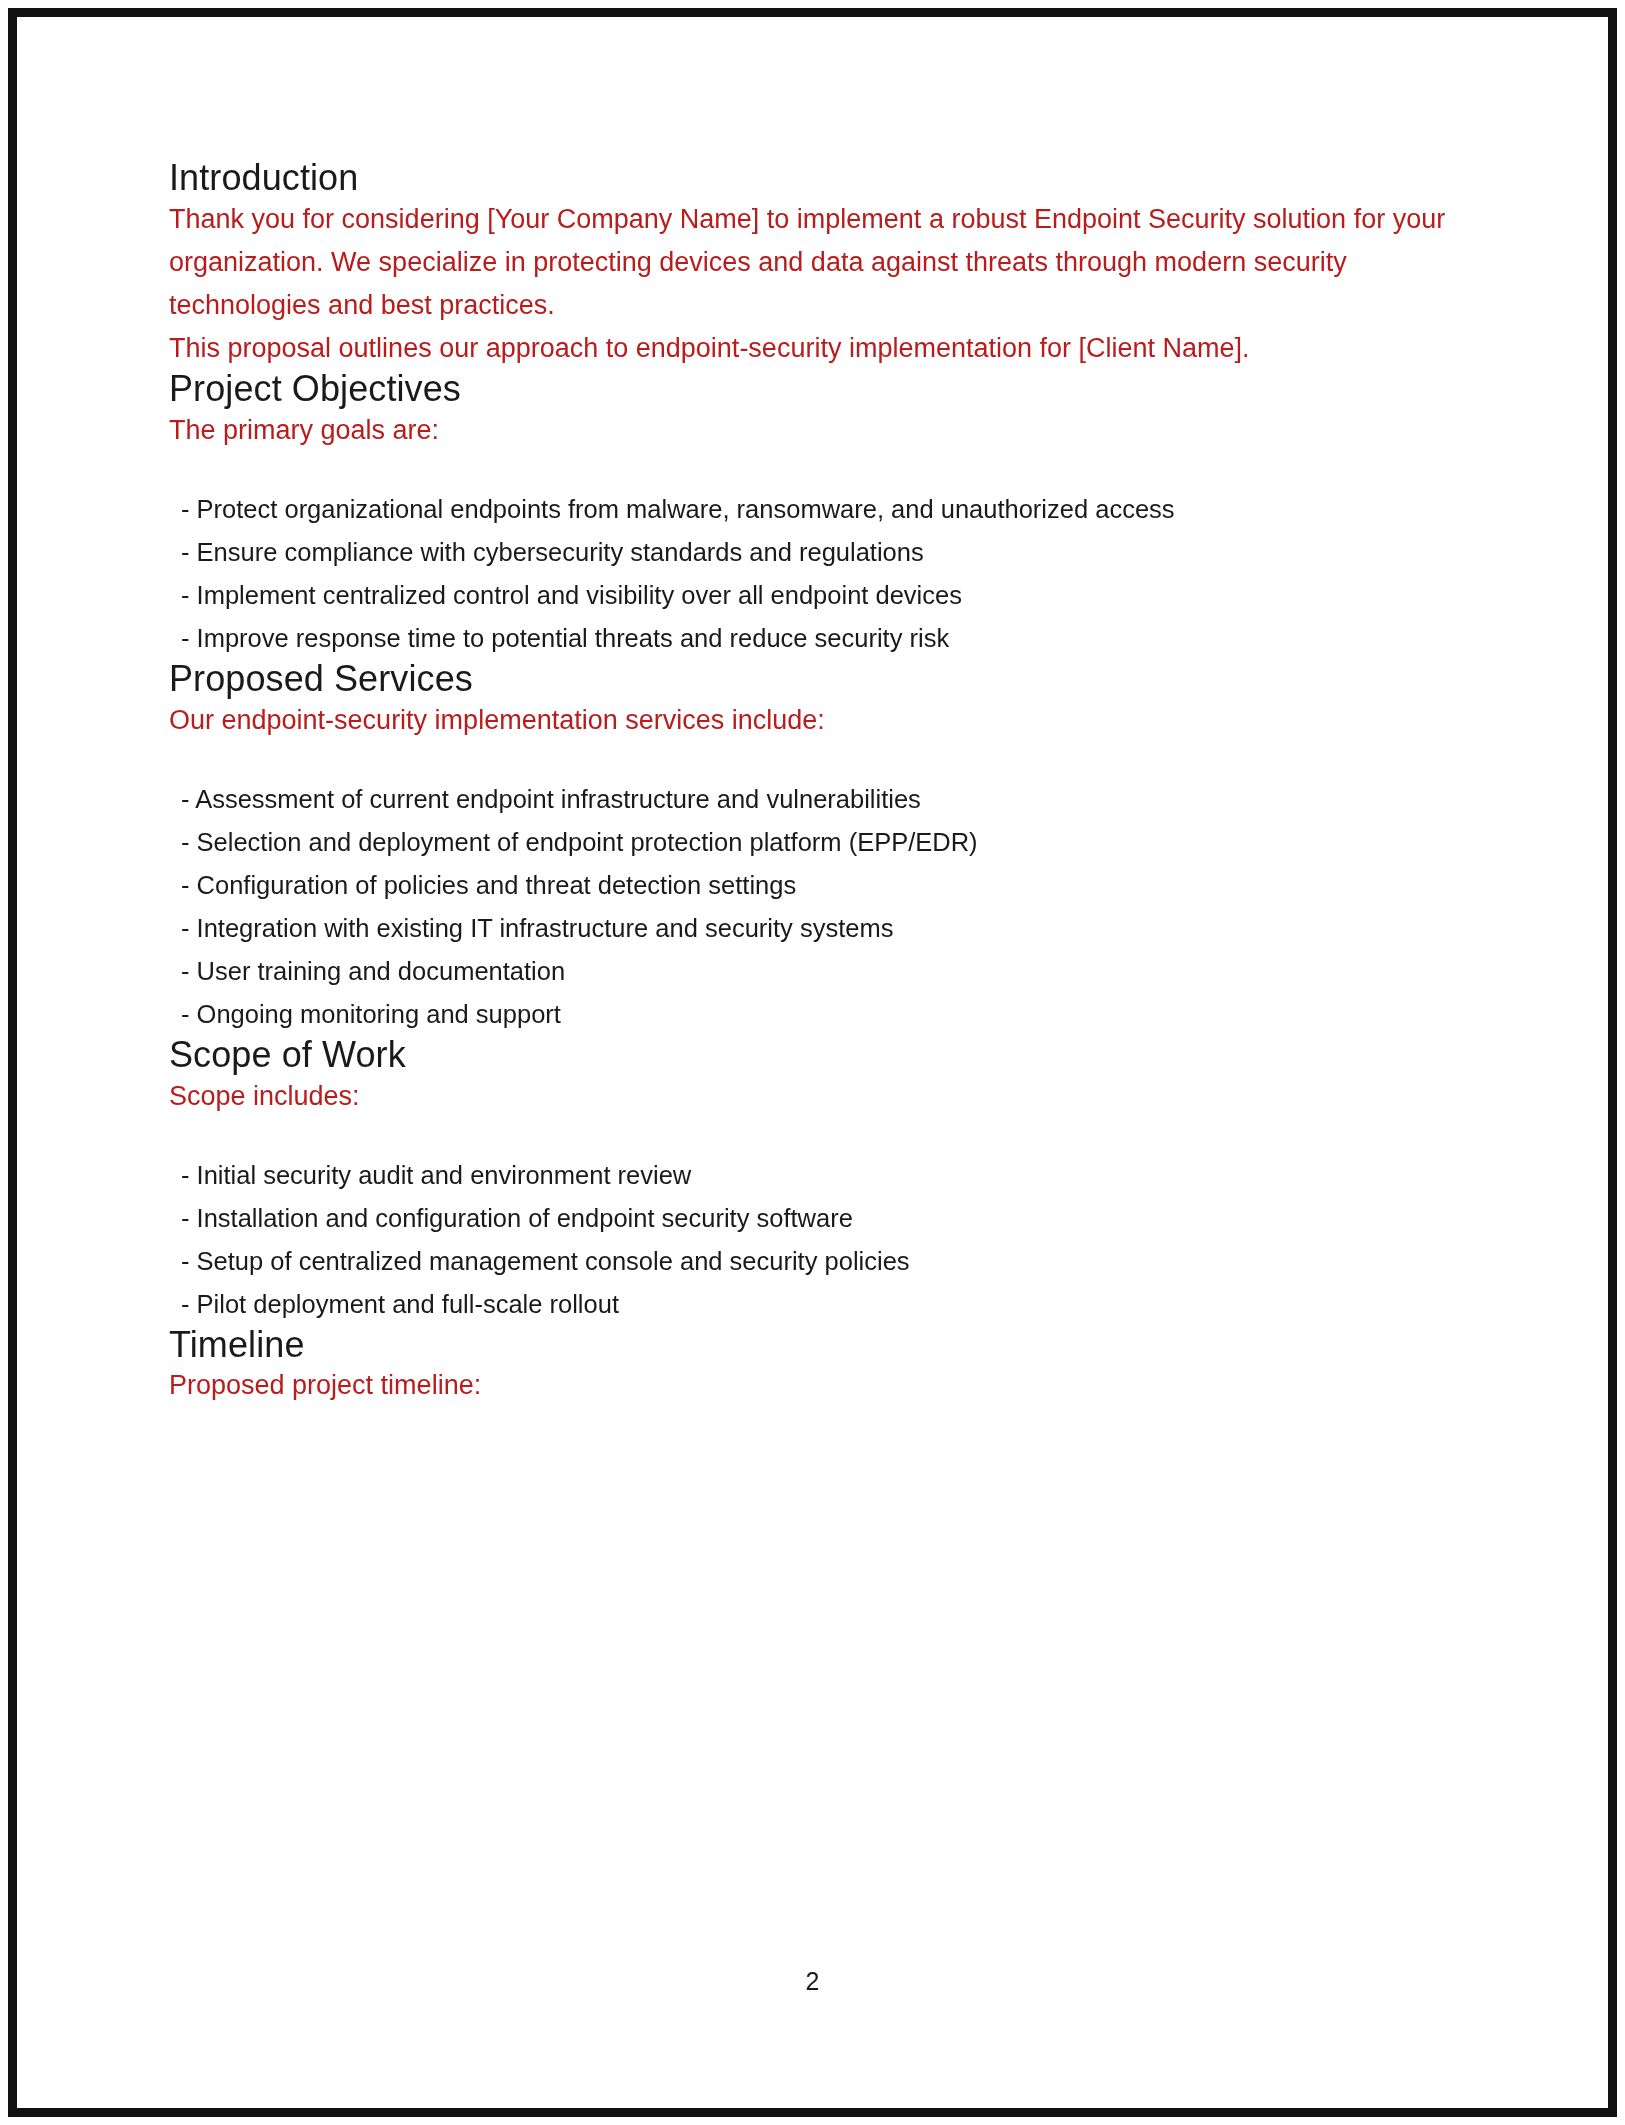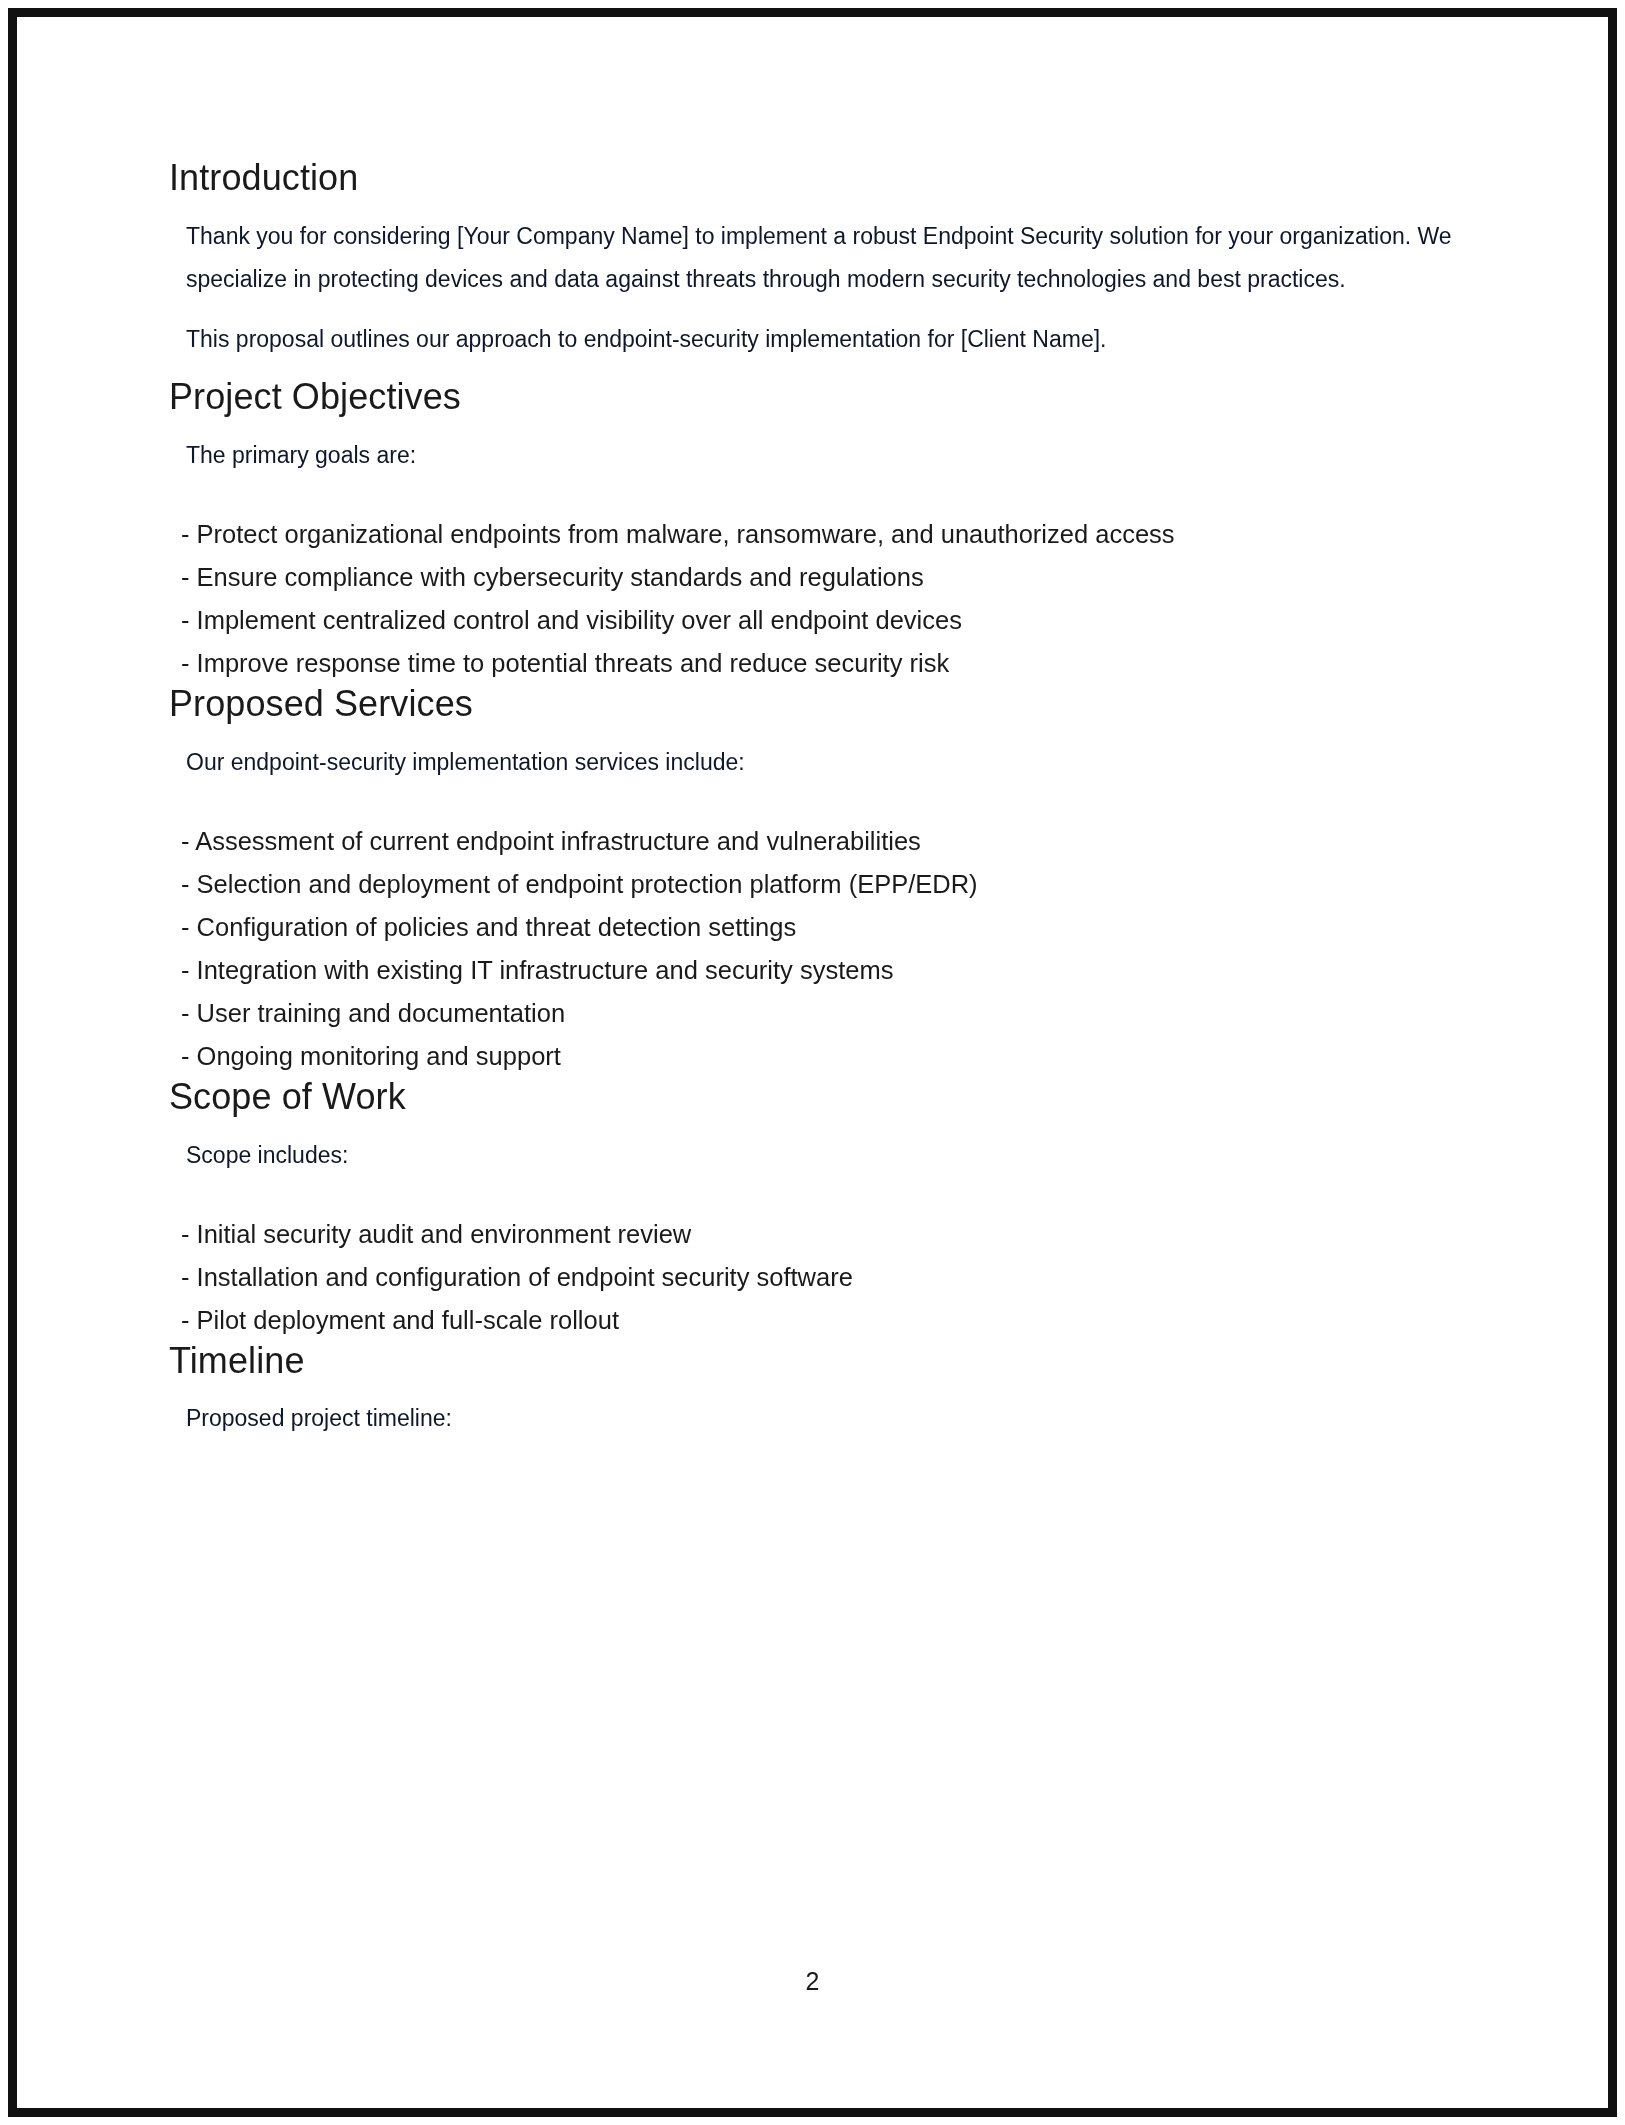--- a/index.html
+++ b/index.html
@@ -53,24 +53,24 @@
     padding: 0;
   }
 
   .heading-intro      { margin-top: 0px; }
   .heading-objectives { margin-top: 78px; }
   .heading-services   { margin-top: 76px; }
   .heading-scope      { margin-top: 76px; }
   .heading-timeline   { margin-top: 76px; }
 
   p.body-text {
-    font-size: 23px;
+    font-size: 27px;
     line-height: 43px;
-    color: #0f172a;
-    margin: 17px;
+    color: #b91c1c;
+    margin: 0;
     padding: 0;
   }
 
   .para-intro   { margin-top: 28px; }
   .para-second  { margin-top: 42px; }
   .lead-in      { margin-top: 31px; }
 
   ul.dash-list {
     list-style: none;
     margin: 0;
@@ -132,20 +132,21 @@
           <li>- Ongoing monitoring and support</li>
         </ul>
       </section>
 
       <section>
         <h1 class="section-heading heading-scope">Scope of Work</h1>
         <p class="body-text lead-in">Scope includes:</p>
         <ul class="dash-list">
           <li>- Initial security audit and environment review</li>
           <li>- Installation and configuration of endpoint security software</li>
+          <li>- Setup of centralized management console and security policies</li>
           <li>- Pilot deployment and full-scale rollout</li>
         </ul>
       </section>
 
       <section>
         <h1 class="section-heading heading-timeline">Timeline</h1>
         <p class="body-text lead-in">Proposed project timeline:</p>
       </section>
 
     </div>

